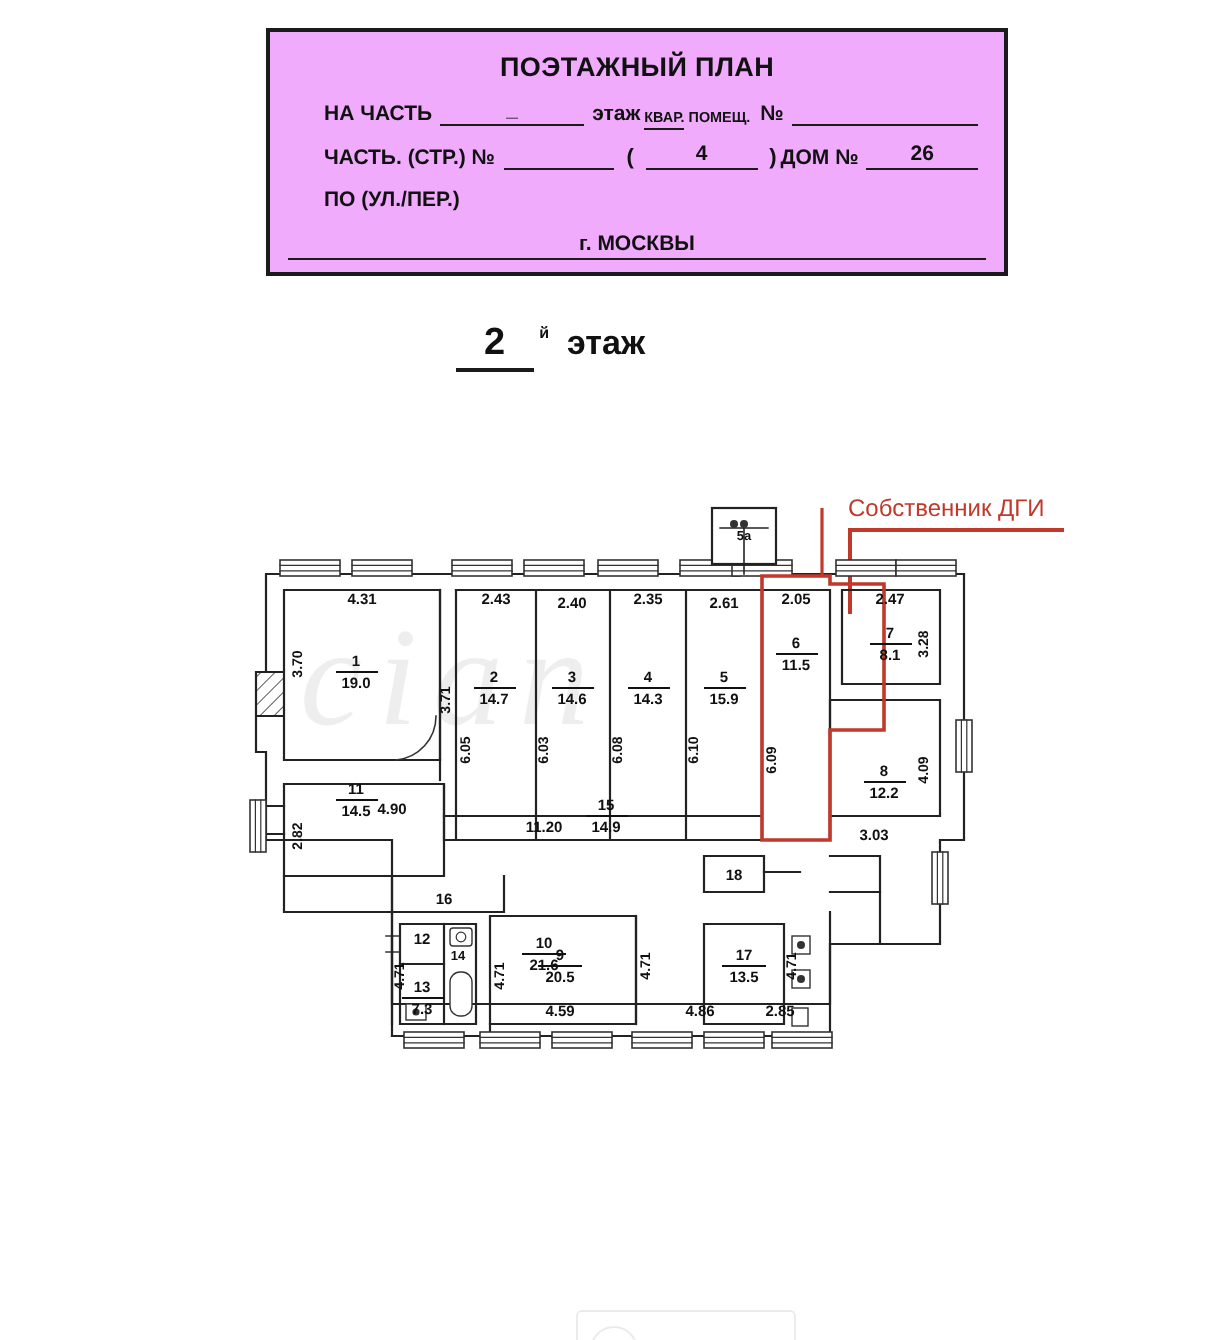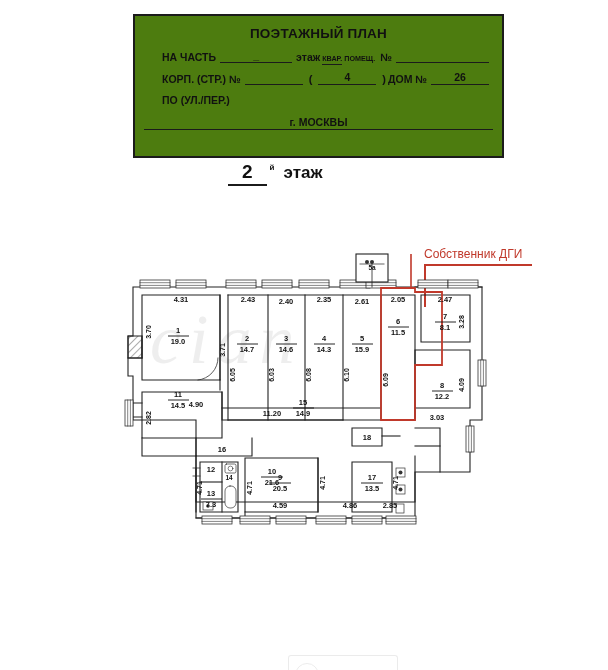--- a/index.html
+++ b/index.html
@@ -12,23 +12,23 @@
     position: relative;
     font-family: "Liberation Sans", sans-serif;
     color: #111;
     overflow: hidden;
   }
 
   
   .stamp {
     position: absolute;
     left: 133px; top: 14px;
-    width: 371px; height: 144px;
+    width: 371px; height: 124px;
     border: 2px solid #1b1b1b;
-    background: #4d7c0f;
+    background: #f0abfc;
     padding: 5px 9px 0 9px;
   }
   .stamp-title {
     text-align: center;
     font-weight: bold;
     font-size: 13.5px;
     letter-spacing: .2px;
     margin: 5px 0 9px 0;
   }
   .row {
@@ -180,21 +180,21 @@
       <span class="top">КВАР.</span>
       <span class="bot">ПОМЕЩ.</span>
     </span>
     <span class="lbl">№</span>
     <span class="rule">
       <span class="v"></span>
     </span>
   </div>
 
   <div class="row">
-    <span class="lbl">КОРП. (СТР.) №</span>
+    <span class="lbl">ЧАСТЬ. (СТР.) №</span>
     <span class="rule" style="max-width:84px">
       <span class="v"></span>
     </span>
     <span class="paren">(</span>
     <span class="rule" style="max-width:60px">
       <span class="v">4</span>
     </span>
     <span class="paren">)</span>
     <span class="lbl">ДОМ №</span>
     <span class="rule" style="max-width:74px">

